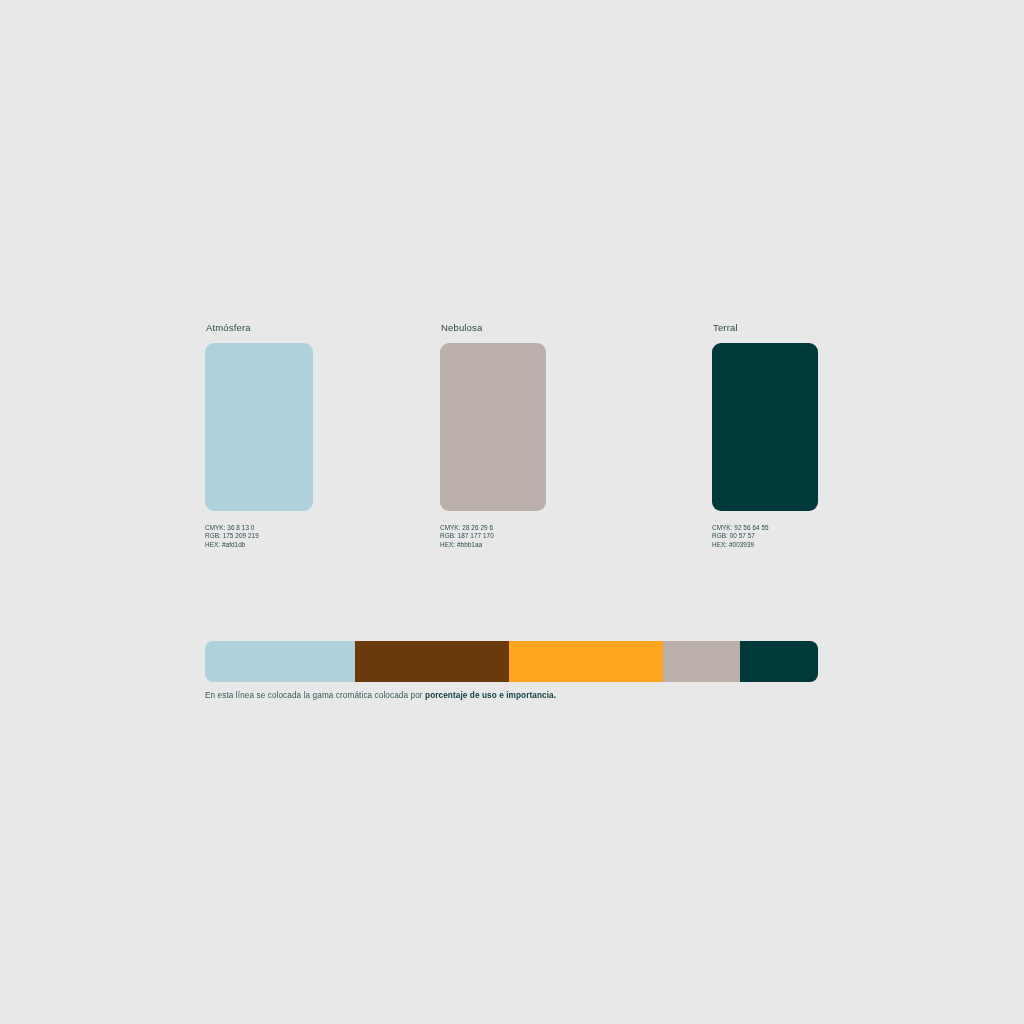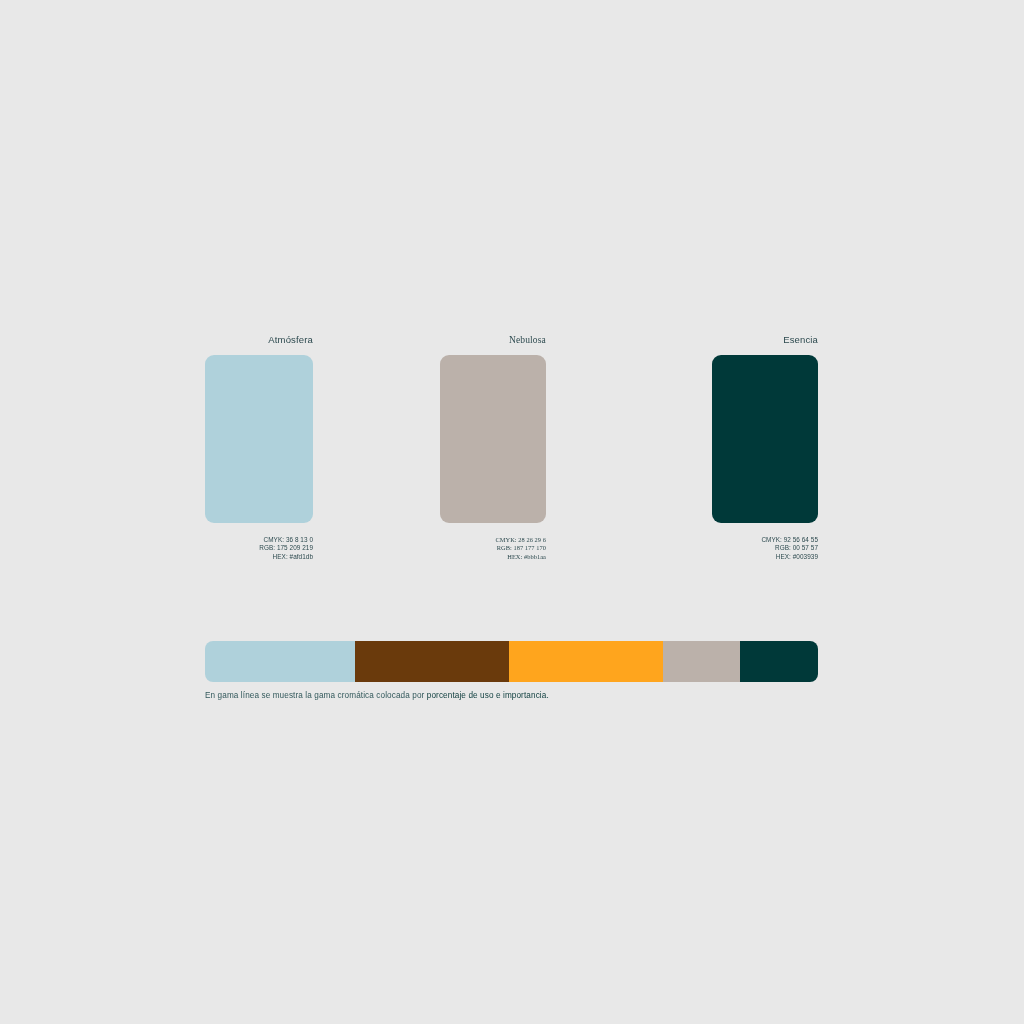--- a/index.html
+++ b/index.html
@@ -28,22 +28,21 @@
   
   .swatch-row {
     position: absolute;
     left: 205px;
     top: 318px;
     width: 660px;
     height: 240px;
   }
   .swatch {
     position: absolute;
-    top: 16px;
-    text-align: right;
+    top: 4px;
   }
   .swatch-label {
     font-size: 9.5px;
     letter-spacing: 0.15px;
     color: #2d4a4f;
     line-height: 12px;
     margin: 0 0 9px 1px;
     white-space: nowrap;
   }
   .swatch-chip {
@@ -85,66 +84,66 @@
   .bar-caption {
     position: absolute;
     left: 205px;
     top: 691px;
     font-size: 8.2px;
     letter-spacing: 0.1px;
     color: #33595c;
     white-space: nowrap;
   }
   .bar-caption .strong {
-    font-weight: normal;
+    font-weight: bold;
     color: #0d3d3d;
   }
 </style>
 </head>
 <body style="background: rgb(232, 232, 232);">
 
 <div id="canvas">
 
   <div class="swatch-row">
       <div class="swatch" style="left: 0px;">
         <div class="swatch-label">Atmósfera</div>
         <div class="swatch-chip" style="width: 108px; background: rgb(175, 209, 219);"></div>
         <div class="swatch-codes">
           <div>CMYK: 36 8 13 0</div>
           <div>RGB: 175 209 219</div>
           <div>HEX: #afd1db</div>
         </div>
       </div>
-      <div class="swatch" style="left: 235px; font-family: Liberation Serif, serif;">
+      <div class="swatch" style="left: 235px;">
         <div class="swatch-label">Nebulosa</div>
         <div class="swatch-chip" style="width: 106px; background: rgb(187, 177, 170);"></div>
         <div class="swatch-codes">
           <div>CMYK: 28 26 29 6</div>
           <div>RGB: 187 177 170</div>
           <div>HEX: #bbb1aa</div>
         </div>
       </div>
       <div class="swatch" style="left: 507px;">
-        <div class="swatch-label">Esencia</div>
+        <div class="swatch-label">Terral</div>
         <div class="swatch-chip" style="width: 106px; background: rgb(0, 57, 57);"></div>
         <div class="swatch-codes">
           <div>CMYK: 92 56 64 55</div>
           <div>RGB: 00 57 57</div>
           <div>HEX: #003939</div>
         </div>
       </div>
     </div>
 
   <div class="bar-wrap">
     <div class="bar">
         <div class="bar-seg" style="background: rgb(175, 209, 219); width: 24.5%;"></div>
         <div class="bar-seg" style="background: rgb(106, 58, 12); width: 25.1%;"></div>
         <div class="bar-seg" style="background: rgb(255, 165, 29); width: 25.1%;"></div>
         <div class="bar-seg" style="background: rgb(187, 177, 170); width: 12.6%;"></div>
         <div class="bar-seg" style="background: rgb(0, 57, 57); width: 12.7%;"></div>
       </div>
   </div>
 
   <div class="bar-caption">
-    <span>En gama línea se muestra la gama cromática colocada por </span><span class="strong">porcentaje de uso e importancia.</span>
+    <span>En esta línea se colocada la gama cromática colocada por </span><span class="strong">porcentaje de uso e importancia.</span>
   </div>
 
 </div>
 
 </body></html>

